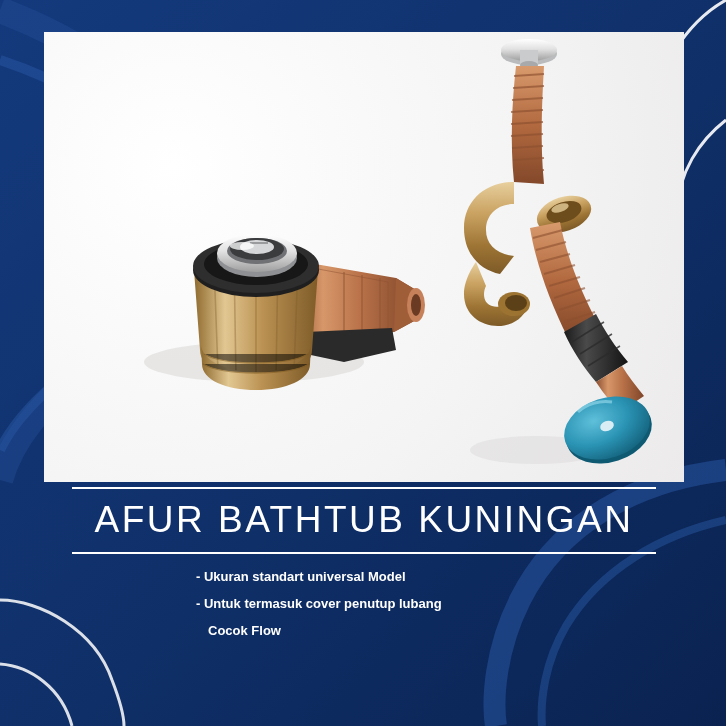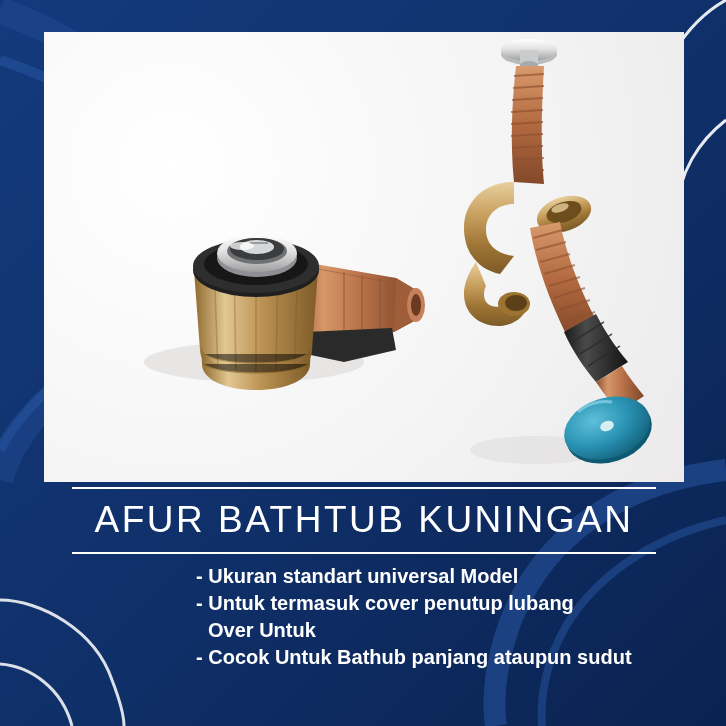--- a/index.html
+++ b/index.html
@@ -78,21 +78,21 @@
   }
   .title-rule-top { top: 487px; }
   .title-rule-bottom { top: 552px; }
   
   .features {
     position: absolute;
     left: 196px;
     top: 563px;
     width: 520px;
     color: #ffffff;
-    font-size: 20px;
+    font-size: 13px;
     line-height: 27px;
     font-weight: bold;
     font-family: "Liberation Sans", sans-serif;
   }
   .feature-line {
     white-space: nowrap;
   }
   .feature-line.indent {
     padding-left: 12px;
   }
@@ -284,17 +284,16 @@
 
   <div class="title-rule-top"></div>
   <div class="title-wrap">
     <div class="title">AFUR BATHTUB KUNINGAN</div>
   </div>
   <div class="title-rule-bottom"></div>
 
   <div class="features">
     <div class="feature-line">- Ukuran standart universal Model</div>
     <div class="feature-line">- Untuk termasuk cover penutup lubang</div>
-    <div class="feature-line indent">Over Untuk</div>
-    <div class="feature-line">- Cocok Untuk Bathub panjang ataupun sudut</div>
+    <div class="feature-line indent">Cocok Flow</div>
   </div>
 
 </div>
 
 </body></html>

